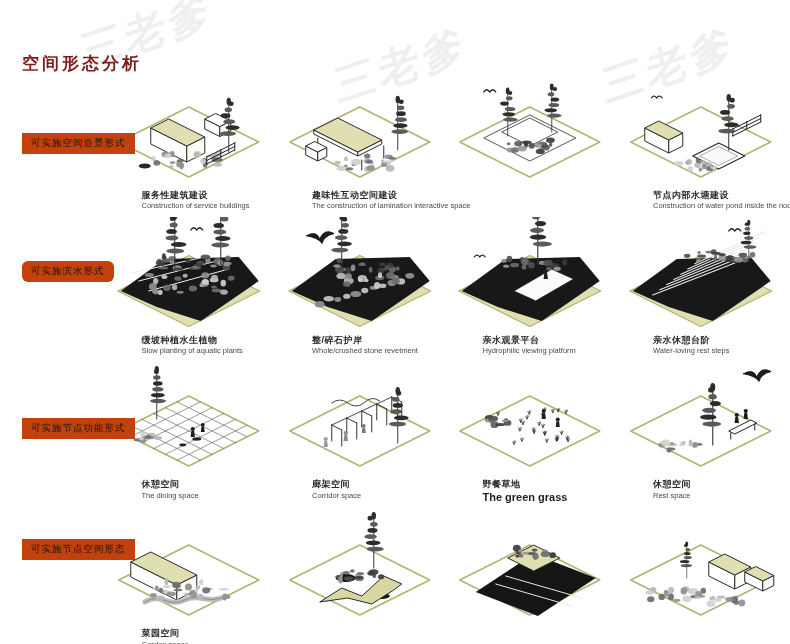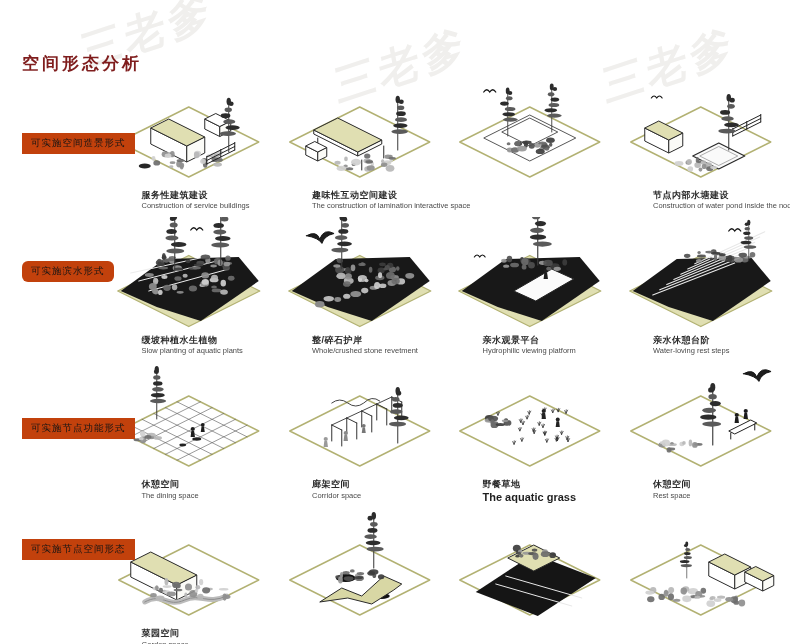--- a/index.html
+++ b/index.html
@@ -612,21 +612,21 @@
             <ellipse cx="54.562" cy="63.4277" rx="4.6515" ry="1.55112" fill="#3d3d3d" opacity="0.92"></ellipse>
             <ellipse cx="46.619" cy="61.3712" rx="1.97978" ry="3.1240799999999997" fill="#6b6b6b" opacity="0.92"></ellipse>
             <circle cx="98" cy="50" r="2.1" fill="#222"></circle>
             <path d="M 95.8 58 L 96.6 52 L 99.4 52 L 100.2 58 Z" fill="#222"></path>
             <circle cx="112" cy="58.4" r="1.9949999999999999" fill="#222"></circle>
             <path d="M 109.91 66 L 110.67 60.3 L 113.33 60.3 L 114.09 66 Z" fill="#222"></path>
           </svg>
         <div class="caption">
             <div class="inner">
           <div class="cap-zh">野餐草地</div>
-          <div class="cap-en big">The aquatic grass</div>
+          <div class="cap-en big">The green grass</div>
         </div>
           </div>
       </div>
       <div class="cell">
         <svg viewBox="0 0 169 112">
             <polygon points="84,35 154,70 84,105 14,70" fill="#ffffff" stroke="#b2b172" stroke-width="1.4" stroke-linejoin="round"></polygon>
             <polygon points="112,70 134,59 140,62 118,73" fill="#ffffff" stroke="#222" stroke-width="1" stroke-linejoin="round"></polygon>
             <line x1="114" y1="72" x2="114" y2="78" stroke="#222" stroke-width="1" stroke-linecap="round"></line>
             <line x1="138" y1="63" x2="138" y2="69" stroke="#222" stroke-width="1" stroke-linecap="round"></line>
             <circle cx="120" cy="54" r="2.1" fill="#1b1b1b"></circle>

